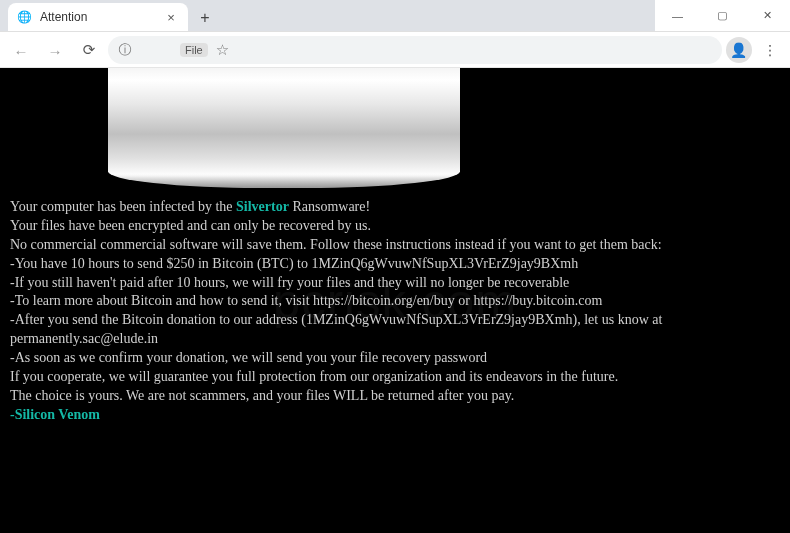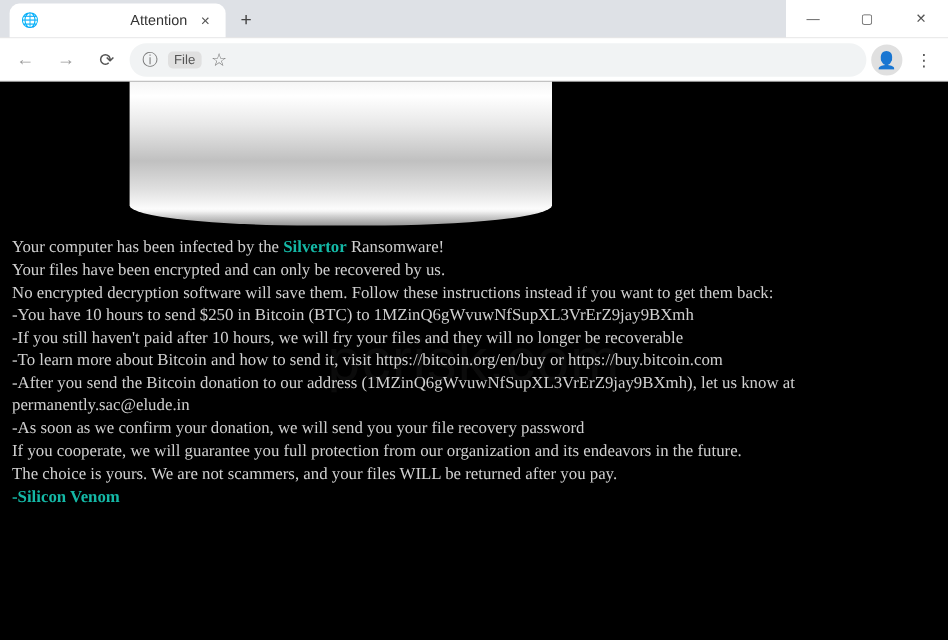--- a/index.html
+++ b/index.html
@@ -40,21 +40,21 @@
 }
 .tab .favicon {
   width: 14px;
   height: 14px;
   display: flex;
   align-items: center;
   justify-content: center;
   color: #777;
   font-size: 12px;
 }
-.tab .title { flex: 1; white-space: nowrap; overflow: hidden; text-overflow: ellipsis; text-align: right; }
+.tab .title { flex: 1; white-space: nowrap; overflow: hidden; text-overflow: ellipsis; }
 .tab .close { color: #555; font-size: 13px; width: 14px; text-align: center; }
 .newtab {
   width: 26px;
   height: 26px;
   display: flex;
   align-items: center;
   justify-content: center;
   color: #444;
   font-size: 16px;
   margin-left: 4px;
@@ -106,20 +106,21 @@
   font-size: 13px;
   color: #555;
 }
 .address .info { color: #777; width: 14px; text-align: center; }
 .address .chip {
   background: #e0e0e0;
   border-radius: 4px;
   font-size: 11px;
   color: #555;
   padding: 1px 5px;
+  margin-left: 40px;
 }
 .url-text {
   flex: 1;
   white-space: nowrap;
   overflow: hidden;
   text-overflow: ellipsis;
   color: #333;
 }
 .address .star { color: #777; font-size: 15px; }
 .avatar {
@@ -226,21 +227,21 @@
 <div class="content">
   <div class="image-area">
     <div class="cyl"></div>
   </div>
   <div class="watermark">pcrisk.com</div>
   <div class="msg">
     <p>
       <span>Your computer has been infected by the </span><b>Silvertor</b><span> Ransomware!</span>
     </p>
     <p>Your files have been encrypted and can only be recovered by us.</p>
-    <p>No encrypted decryption software will save them. Follow these instructions instead if you want to get them back:</p>
+    <p>No commercial commercial software will save them. Follow these instructions instead if you want to get them back:</p>
     <p>-You have 10 hours to send $250 in Bitcoin (BTC) to 1MZinQ6gWvuwNfSupXL3VrErZ9jay9BXmh</p>
     <p>-If you still haven't paid after 10 hours, we will fry your files and they will no longer be recoverable</p>
     <p>-To learn more about Bitcoin and how to send it, visit https://bitcoin.org/en/buy or https://buy.bitcoin.com</p>
     <p>-After you send the Bitcoin donation to our address (1MZinQ6gWvuwNfSupXL3VrErZ9jay9BXmh), let us know at permanently.sac@elude.in</p>
     <p>-As soon as we confirm your donation, we will send you your file recovery password</p>
     <p>If you cooperate, we will guarantee you full protection from our organization and its endeavors in the future.</p>
     <p>The choice is yours. We are not scammers, and your files WILL be returned after you pay.</p>
     <p><b>-Silicon Venom</b></p>
   </div>
 </div>

